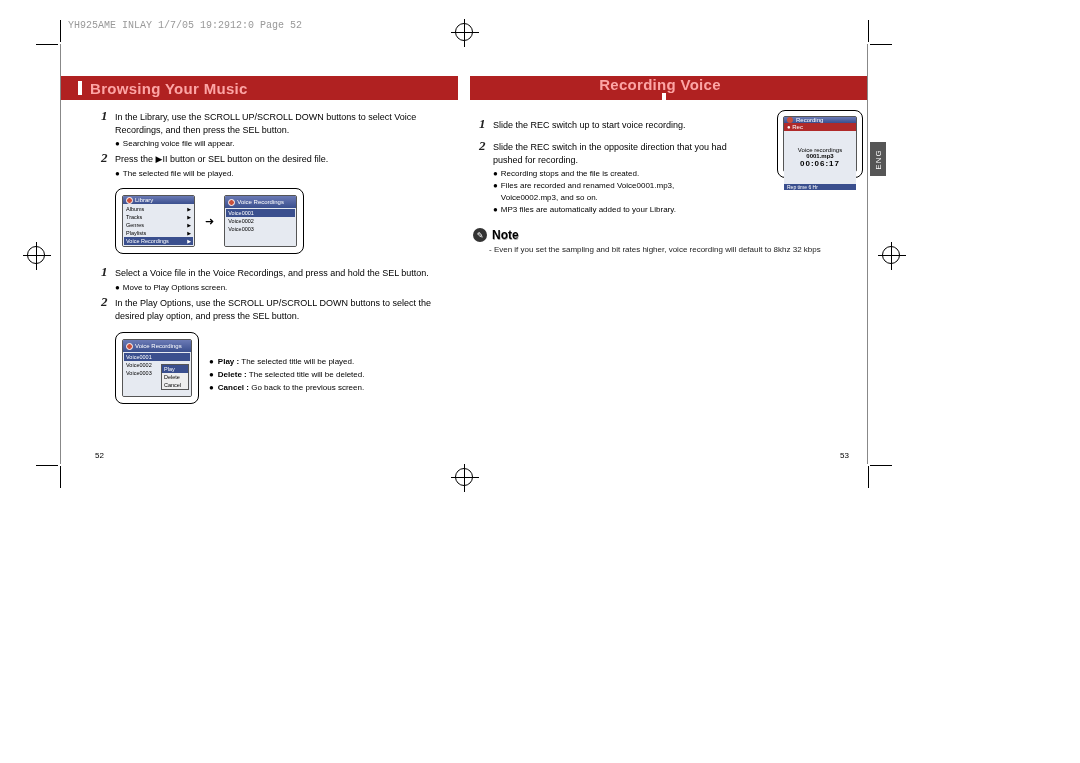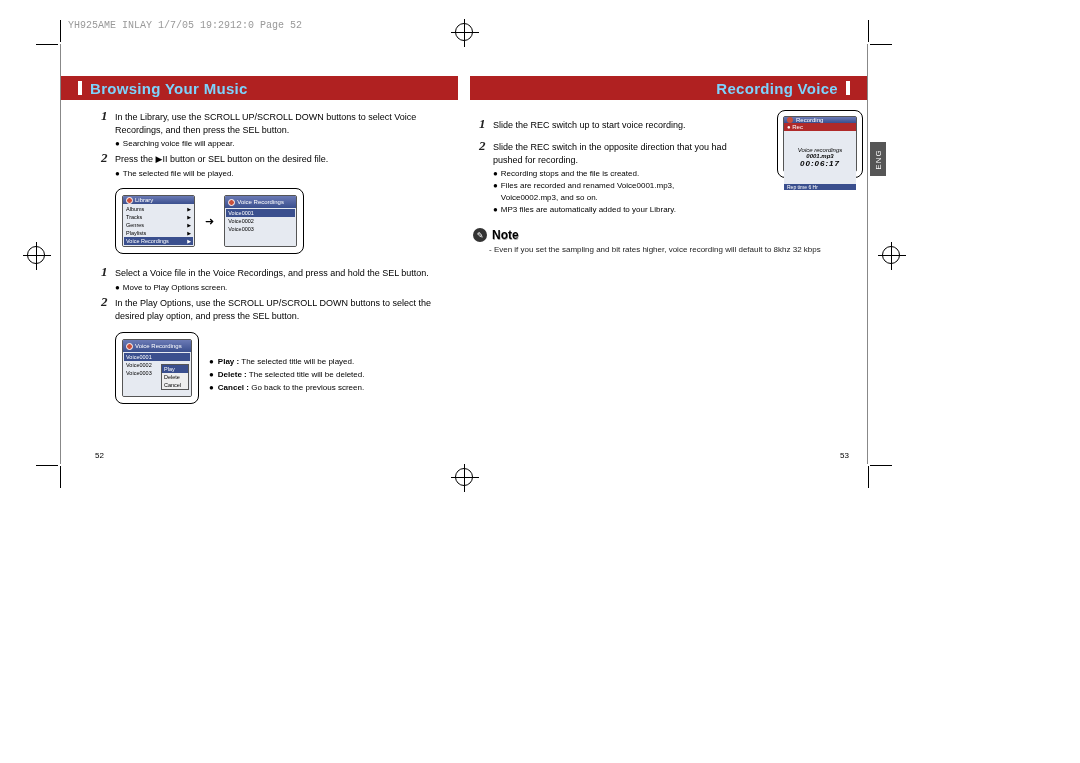--- a/index.html
+++ b/index.html
@@ -49,29 +49,29 @@
   .page-left { left: 0; }
   .page-right { right: 0; }
 
   .red-bar-outer {
     position: absolute;
     top: 32px; height: 24px;
     background: #b02121;
     display: flex; align-items: center;
   }
   .red-bar-left { left: 0; width: 397px; padding-left: 17px; justify-content: flex-start; }
-  .red-bar-right { right: 0; width: 397px; padding-right: 17px; justify-content: flex-end; }
+  .red-bar-right { right: 0; width: 397px; padding-right: 17px; justify-content: flex-end; flex-direction: column; }
   .red-bar-outer .tick {
     width: 4px; height: 14px;
     background: #fff;
   }
   .red-bar-left .tick { margin-right: 8px; }
   .red-bar-right .tick { margin-left: 8px; }
   .red-title {
-    color: #7dd3fc;
+    color: #fca5a5;
     font-size: 15px;
     font-weight: bold;
     letter-spacing: 0.3px;
   }
 
   .lang-tab {
     position: absolute;
     right: -19px; top: 98px;
     width: 16px; height: 34px;
     background: #565656;
@@ -181,21 +181,21 @@
   }
   .rec-lcd {
     width: 74px; height: 56px;
     border: 1px solid #555; border-radius: 2px;
     background: #d8dfe8;
     font-size: 6px;
     display: flex; flex-direction: column;
   }
   .rec-lcd .top { height: 10px; background: linear-gradient(#6b7ab5, #3a4f8e); color: #fff; padding-left: 3px; display: flex; align-items: center; }
   .rec-lcd .mid1 { background: #b02a2a; color: #fff; padding: 1px 3px; }
-  .rec-lcd .mid2 { text-align: center; padding: 16px 0; background: #e6eaf1; flex: 1; display: flex; flex-direction: column; justify-content: flex-end; font-style: italic; }
+  .rec-lcd .mid2 { text-align: center; padding: 16px 0; background: #e6eaf1; flex: 1; display: flex; flex-direction: column; justify-content: flex-end; }
   .rec-lcd .bot { height: 10px; background: #3a4f8e; color: #fff; font-size: 5px; display: flex; justify-content: space-between; padding: 0 3px; align-items: center; }
 
   .page-num {
     position: absolute; bottom: 4px; font-size: 8px; padding-left: 16px;
   }
   .page-num.left { left: 18px; }
   .page-num.right { right: 18px; }
 
   .bullet-line.rb { margin-left: 20px; }
   .num-step.r { margin-left: 6px; }

